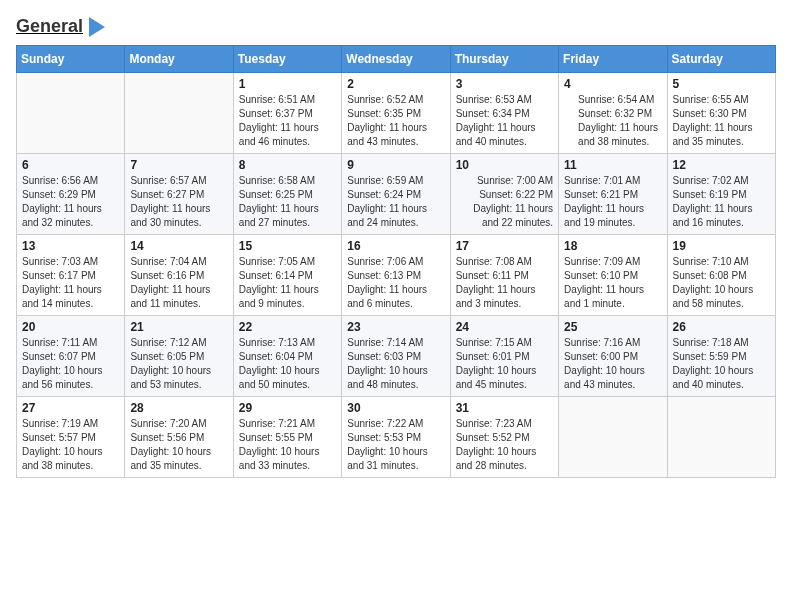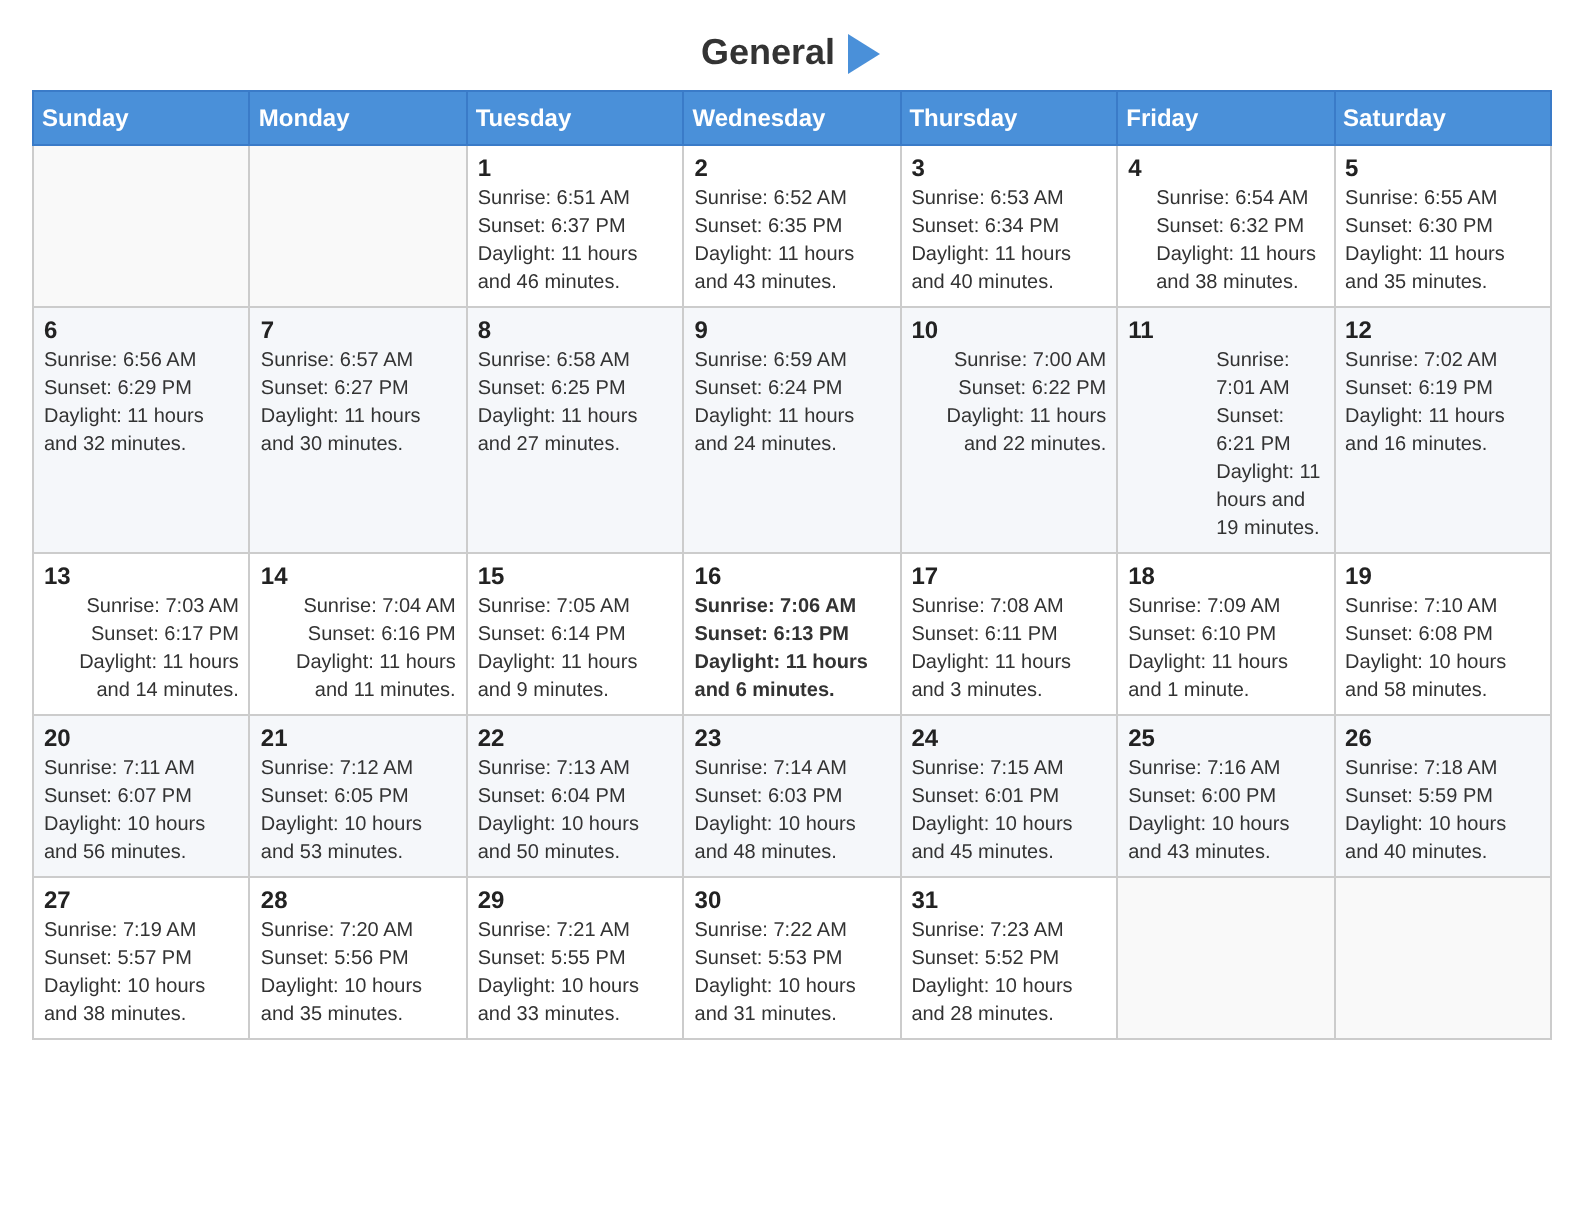--- a/index.html
+++ b/index.html
@@ -5,23 +5,24 @@
     * { box-sizing: border-box; margin: 0; padding: 0; }
     body {
       font-family: Arial, sans-serif;
       background: #fff;
       width: 792px;
       min-height: 612px;
       padding: 16px;
     }
     .header {
       display: flex;
-      justify-content: center;
+      justify-content: flex-start;
       align-items: flex-start;
       margin-bottom: 8px;
+      text-decoration: underline;
     }
     .logo {
       display: flex;
       flex-direction: column;
       align-items: flex-start;
     }
     .logo-text {
       font-size: 18px;
       font-weight: bold;
       color: #333;
@@ -189,53 +190,53 @@
 Daylight: 11 hours and 24 minutes.</div>
         </td>
         <td>
           <div class="day-number">10</div>
           <div class="day-info" style="white-space: pre-line; text-align: right;">Sunrise: 7:00 AM
 Sunset: 6:22 PM
 Daylight: 11 hours and 22 minutes.</div>
         </td>
         <td>
           <div class="day-number">11</div>
-          <div class="day-info" style="white-space: pre-line; margin-left: 44px;">Sunrise: 7:01 AM
+          <div class="day-info" style="white-space: pre-line;">Sunrise: 7:01 AM
 Sunset: 6:21 PM
 Daylight: 11 hours and 19 minutes.</div>
         </td>
         <td>
           <div class="day-number">12</div>
           <div class="day-info" style="white-space: pre-line;">Sunrise: 7:02 AM
 Sunset: 6:19 PM
 Daylight: 11 hours and 16 minutes.</div>
         </td>
       </tr>
       <tr>
         <td>
           <div class="day-number">13</div>
-          <div class="day-info" style="white-space: pre-line; text-align: right;">Sunrise: 7:03 AM
+          <div class="day-info" style="white-space: pre-line;">Sunrise: 7:03 AM
 Sunset: 6:17 PM
 Daylight: 11 hours and 14 minutes.</div>
         </td>
         <td>
           <div class="day-number">14</div>
-          <div class="day-info" style="white-space: pre-line; text-align: right;">Sunrise: 7:04 AM
+          <div class="day-info" style="white-space: pre-line;">Sunrise: 7:04 AM
 Sunset: 6:16 PM
 Daylight: 11 hours and 11 minutes.</div>
         </td>
         <td>
           <div class="day-number">15</div>
           <div class="day-info" style="white-space: pre-line;">Sunrise: 7:05 AM
 Sunset: 6:14 PM
 Daylight: 11 hours and 9 minutes.</div>
         </td>
         <td>
           <div class="day-number">16</div>
-          <div class="day-info" style="white-space: pre-line; font-weight: bold;">Sunrise: 7:06 AM
+          <div class="day-info" style="white-space: pre-line;">Sunrise: 7:06 AM
 Sunset: 6:13 PM
 Daylight: 11 hours and 6 minutes.</div>
         </td>
         <td>
           <div class="day-number">17</div>
           <div class="day-info" style="white-space: pre-line;">Sunrise: 7:08 AM
 Sunset: 6:11 PM
 Daylight: 11 hours and 3 minutes.</div>
         </td>
         <td>

